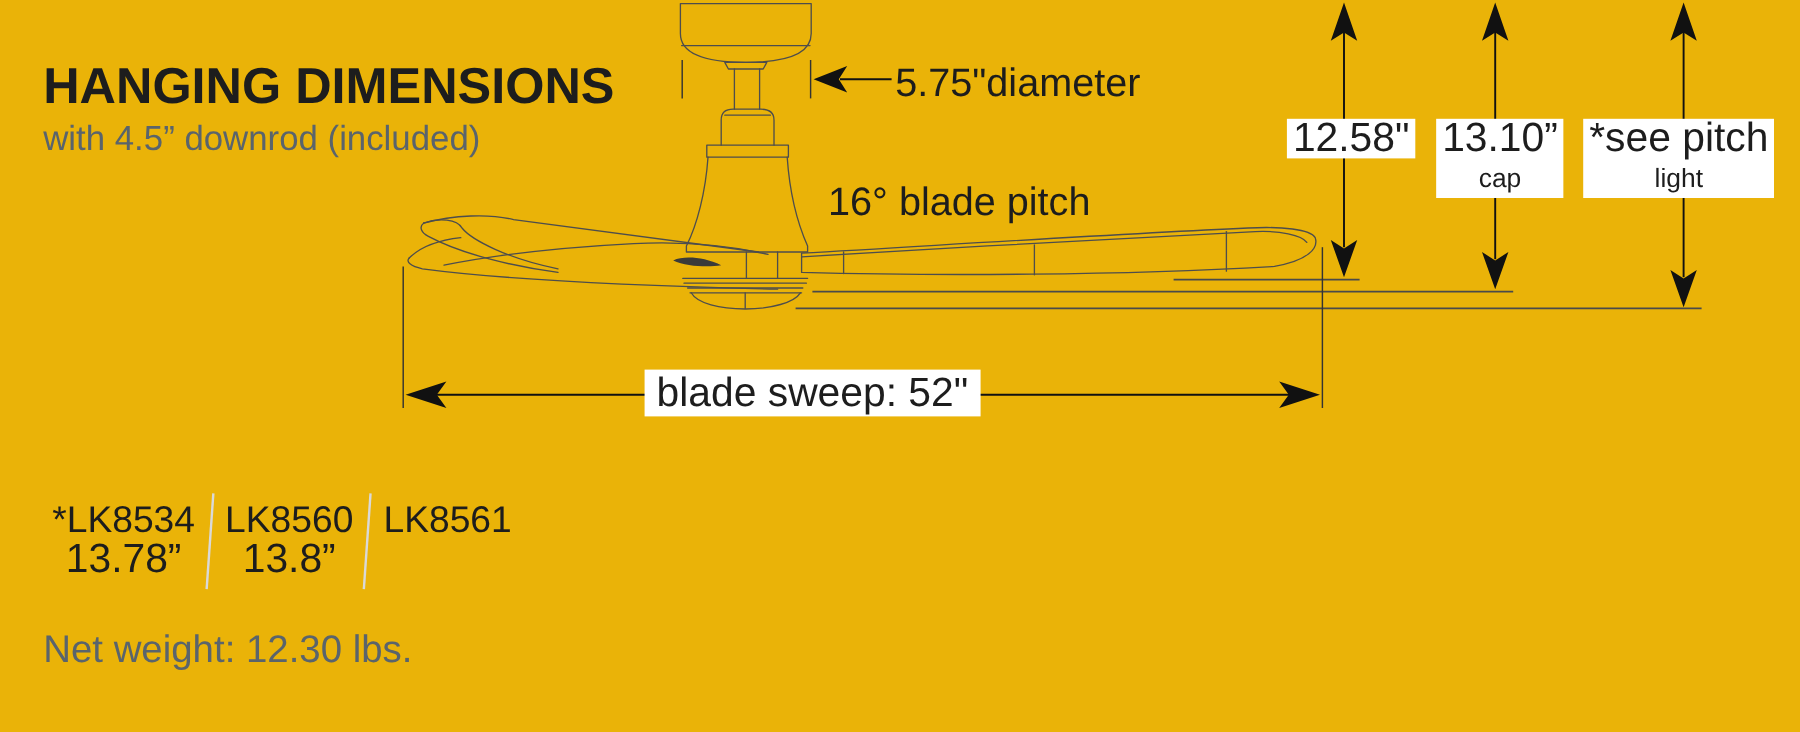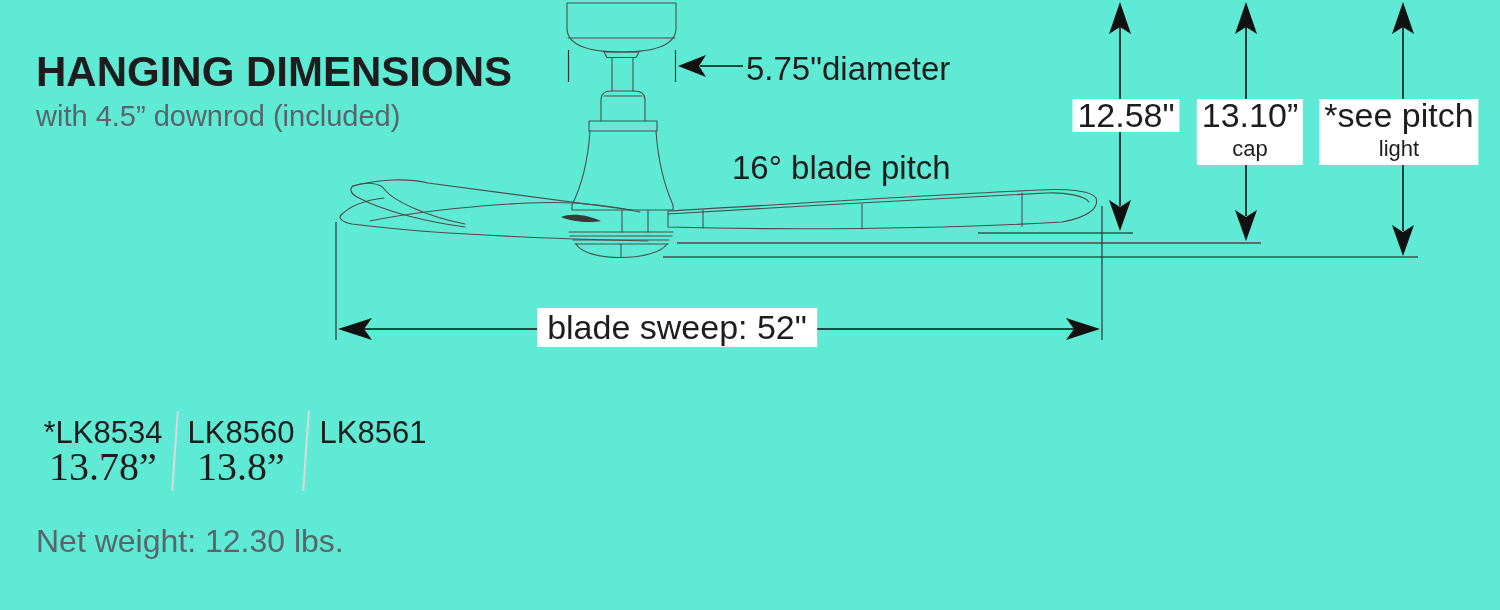--- a/index.html
+++ b/index.html
@@ -1,35 +1,35 @@
 <!DOCTYPE html>
 <html><head>
 <meta charset="utf-8">
 <style>
   html,body{margin:0;padding:0;background:#ffffff;}
-  #stage{position:relative;width:1500px;height:610px;background:#5eead4;overflow:hidden;
+  #stage{position:relative;width:1500px;height:610px;background:#eab308;overflow:hidden;
          font-family:"Liberation Sans", sans-serif;}
   svg{position:absolute;left:0;top:0;}
   .lbl{position:absolute;white-space:nowrap;color:#1d1d1d;}
   .title{left:36px;top:48px;font-size:42px;font-weight:700;letter-spacing:0px;color:#1d1d1d;}
   .subtitle{left:36px;top:100px;font-size:29px;color:#5a646c;}
   .dim{font-size:33px;color:#1d1d1d;}
   .diameter{left:746px;top:50px;}
-  .pitch{left:690px;top:149px;margin-left:42px;}
+  .pitch{left:690px;top:149px;}
   .vdim{top:99px;transform:translateX(-50%);text-align:center;background:#ffffff;
         padding:0 5px;line-height:33px;font-size:34px;}
   .vdim .sub{font-size:22px;}
   .vd1{left:1126px;}
   .vd2{left:1250px;}
   .vd3{left:1399px;}
   .sweep{left:677px;top:308px;transform:translateX(-50%);background:#ffffff;
          padding:0 10px;font-size:34px;}
   .model-col{position:absolute;top:417px;transform:translateX(-50%);text-align:center;color:#1d1d1d;}
   .model-col .m{font-size:31px;line-height:32px;}
-  .model-col .v{font-size:40px;line-height:35px;font-family:Liberation Serif, serif;}
+  .model-col .v{font-size:34px;line-height:35px;}
   .mc1{left:87px;margin-left:16px;} .mc2{left:241px;} .mc3{left:373px;}
   .divider{position:absolute;width:2px;height:80px;background:#d9d9d9;transform:rotate(4deg);}
   .dv1{left:174px;top:411px;} .dv2{left:305px;top:411px;}
   .netweight{left:36px;top:523px;font-size:32px;color:#5a646c;}
 </style>
 </head>
 <body>
 
 <div id="stage">
 

